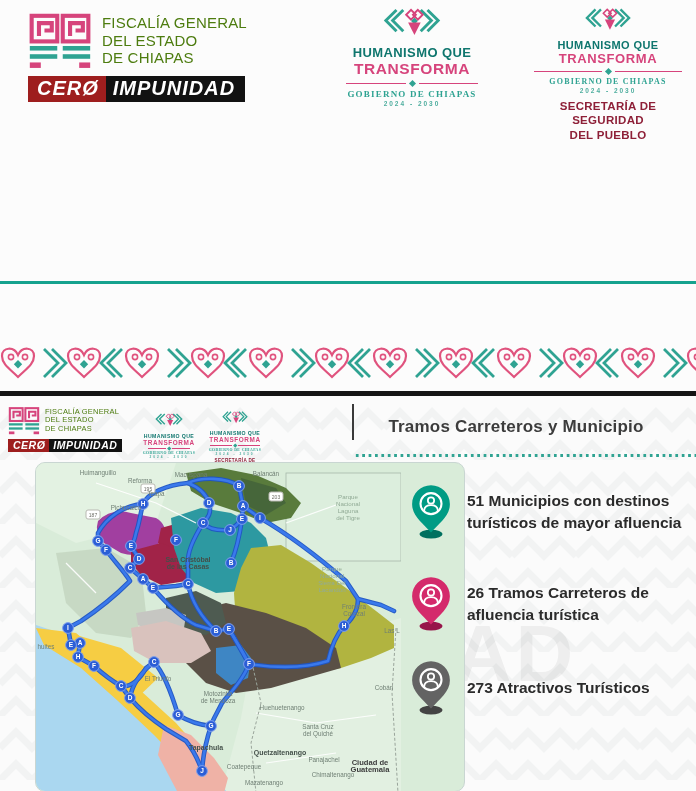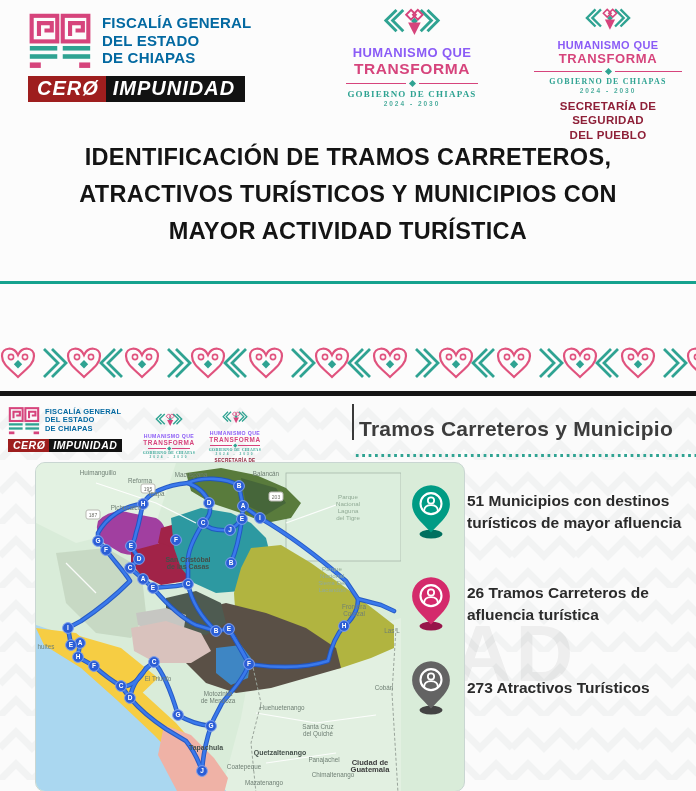--- a/index.html
+++ b/index.html
@@ -2,28 +2,28 @@
 <html><head>
 <meta charset="utf-8">
 <style>
   * { margin:0; padding:0; box-sizing:border-box; }
   body { font-family:"Liberation Sans", sans-serif; background:#ffffff; }
   .page { position:relative; width:696px; height:791px; background:#fcfcfc; overflow:hidden; }
 
   
   .fiscalia-block { position:absolute; left:28px; top:12px; width:260px; }
   .fiscalia-row { display:flex; align-items:center; gap:10px; }
-  .fiscalia-name { font-weight:700; font-size:15px; line-height:1.18; color:#0369a1; letter-spacing:.2px; }
+  .fiscalia-name { font-weight:400; font-size:15px; line-height:1.18; color:#4d7c0f; letter-spacing:.2px; }
   .cero-banner { margin-top:7px; display:inline-flex; font-weight:800; font-size:20px; letter-spacing:1px; }
   .cero-banner .cero { background:#9e1e1e; color:#fff; padding:1px 7px 2px 9px; font-style:italic; }
   .cero-banner .impu { background:#121212; color:#fff; padding:1px 10px 2px 7px; font-style:italic; }
 
   .hum-center { position:absolute; left:336px; top:6px; width:152px; text-align:center; }
   .hum-right  { position:absolute; left:524px; top:6px; width:168px; text-align:center; }
-  .hum-title1 { color:#8b5cf6; font-weight:800; font-size:13px; letter-spacing:.4px; margin-top:2px; }
+  .hum-title1 { color:#0f766e; font-weight:800; font-size:13px; letter-spacing:.4px; margin-top:2px; }
   .hum-title2 { color:#d6447c; font-weight:800; font-size:15.5px; letter-spacing:.6px; }
   .hum-right .hum-title1 { font-size:11px; }
   .hum-right .hum-title2 { font-size:13px; }
   .hr-diamond { display:flex; align-items:center; justify-content:center; gap:4px; margin:3px 10px; }
   .hr-diamond .hline { flex:1; height:1.5px; background:#d6447c; }
   .hr-diamond .diam { width:5px; height:5px; background:#2fa392; transform:rotate(45deg); }
   .gob-line { color:#2fa392; font-weight:700; font-size:9px; letter-spacing:1.2px;font-family:Liberation Serif, serif; }
   .hum-right .gob-line { font-size:8px; }
   .years-line { color:#4fae9f; font-weight:700; font-size:6.5px; letter-spacing:2px; margin-top:1px; }
   .secretaria { color:#8e2038; font-weight:700; font-size:11.5px; line-height:1.25; margin-top:5px; letter-spacing:.3px; }
@@ -54,21 +54,21 @@
   .mini-hum1 .hum-title1, .mini-hum2 .hum-title1 { font-size:5.2px; margin-top:1px; }
   .mini-hum1 .hum-title2, .mini-hum2 .hum-title2 { font-size:6.4px; }
   .mini-hum1 .gob-line, .mini-hum2 .gob-line { font-size:3.8px; letter-spacing:.4px; }
   .mini-hum1 .years-line, .mini-hum2 .years-line { font-size:3.2px; margin-top:0; }
   .mini-hum1 .hr-diamond, .mini-hum2 .hr-diamond { margin:1px 8px; gap:2px; }
   .mini-hum1 .hr-diamond .diam, .mini-hum2 .hr-diamond .diam { width:2.5px; height:2.5px; }
   .mini-hum2 .secretaria { font-size:4.6px; margin-top:2px; }
 
   .vdivider { position:absolute; left:352px; top:8px; width:2px; height:36px; background:#3a3a3a; }
   .card-title { position:absolute; left:340px; right:4px; top:21px; text-align:center;
-    font-weight:800; font-size:21px; color:#3c3c3c; letter-spacing:.2px; }
+    font-weight:800; font-size:17px; color:#3c3c3c; letter-spacing:.2px; }
   .dotline { position:absolute; left:354px; right:0; top:56px; height:5px;
     background-image:radial-gradient(circle, #2fa392 1.4px, transparent 1.6px);
     background-size:6.4px 5px; background-position:0 1px; }
 
   .map-wrap { position:absolute; left:35px; top:66px; width:430px; height:330px;
     border-radius:10px; overflow:hidden; border:1px solid #c9d6d2; background:#d9ecd9; }
 
   .legend { position:absolute; left:410px; top:0; width:286px; }
   .legend-item { position:absolute; left:0; display:flex; align-items:center; gap:15px; }
   .legend-text { font-weight:700; font-size:15.5px; line-height:1.42; color:#2b2b2b; width:238px; }
@@ -168,25 +168,20 @@
         <span class="hline"></span>
       </div>
     <div class="gob-line">GOBIERNO DE CHIAPAS</div>
     <div class="years-line">2024 - 2030</div>
     <div class="secretaria">
       <div>SECRETARÍA DE SEGURIDAD</div>
       <div>DEL PUEBLO</div>
     </div>
   </div>
 
-  <div class="main-title">
-    <div>IDENTIFICACIÓN DE TRAMOS CARRETEROS,</div>
-    <div>ATRACTIVOS TURÍSTICOS Y MUNICIPIOS CON</div>
-    <div>MAYOR ACTIVIDAD TURÍSTICA</div>
-  </div>
 
   <div class="teal-rule"></div>
 
   <svg class="band" width="696" height="48">
     <defs>
       <pattern id="bandpat" width="124" height="46" patternUnits="userSpaceOnUse">
         <g id="heartmotif">
           <path d="M18,14 C14,5 2,6 2,15 C2,23 10,28 18,36 C26,28 34,23 34,15 C34,6 22,5 18,14 Z" stroke="#e0537e" stroke-width="2.2" fill="none"></path>
           <circle cx="11" cy="16" r="2.6" stroke="#e0537e" stroke-width="1.6" fill="none"></circle>
           <circle cx="25" cy="16" r="2.6" stroke="#e0537e" stroke-width="1.6" fill="none"></circle>

